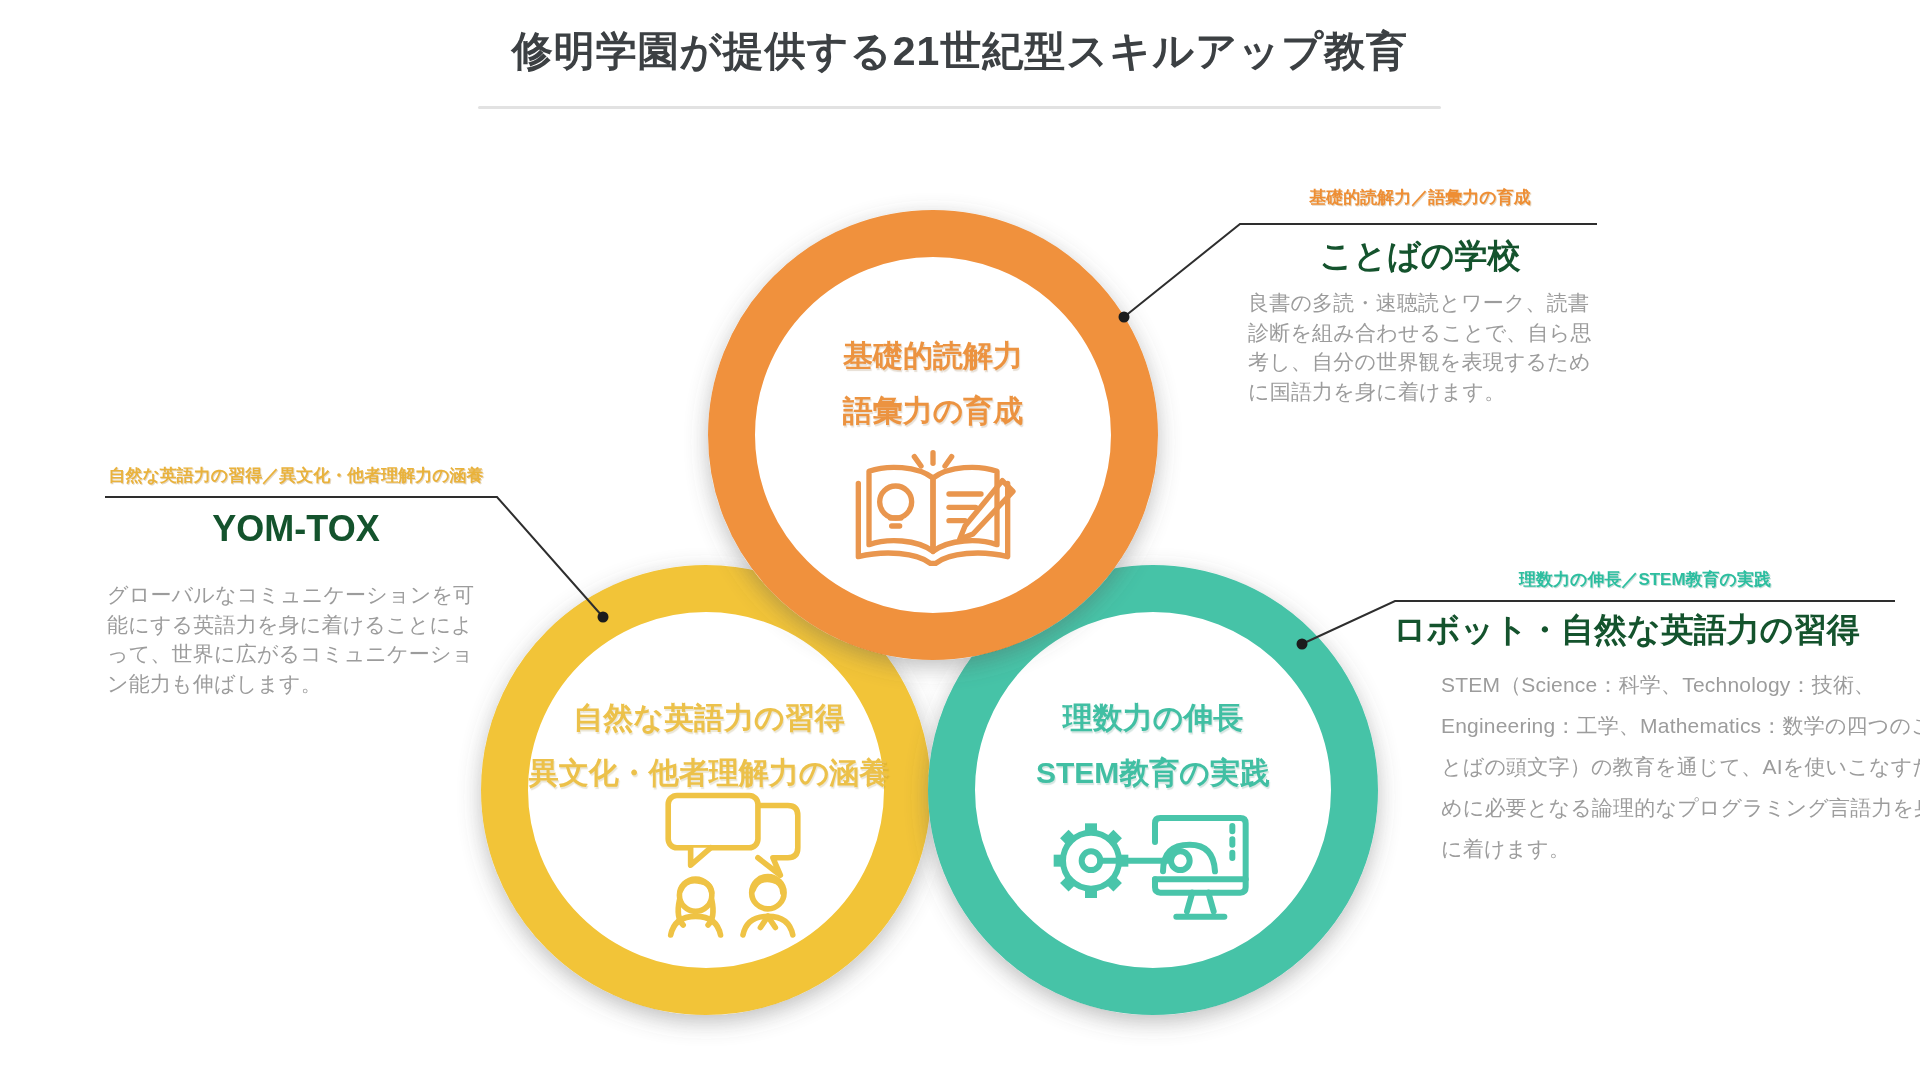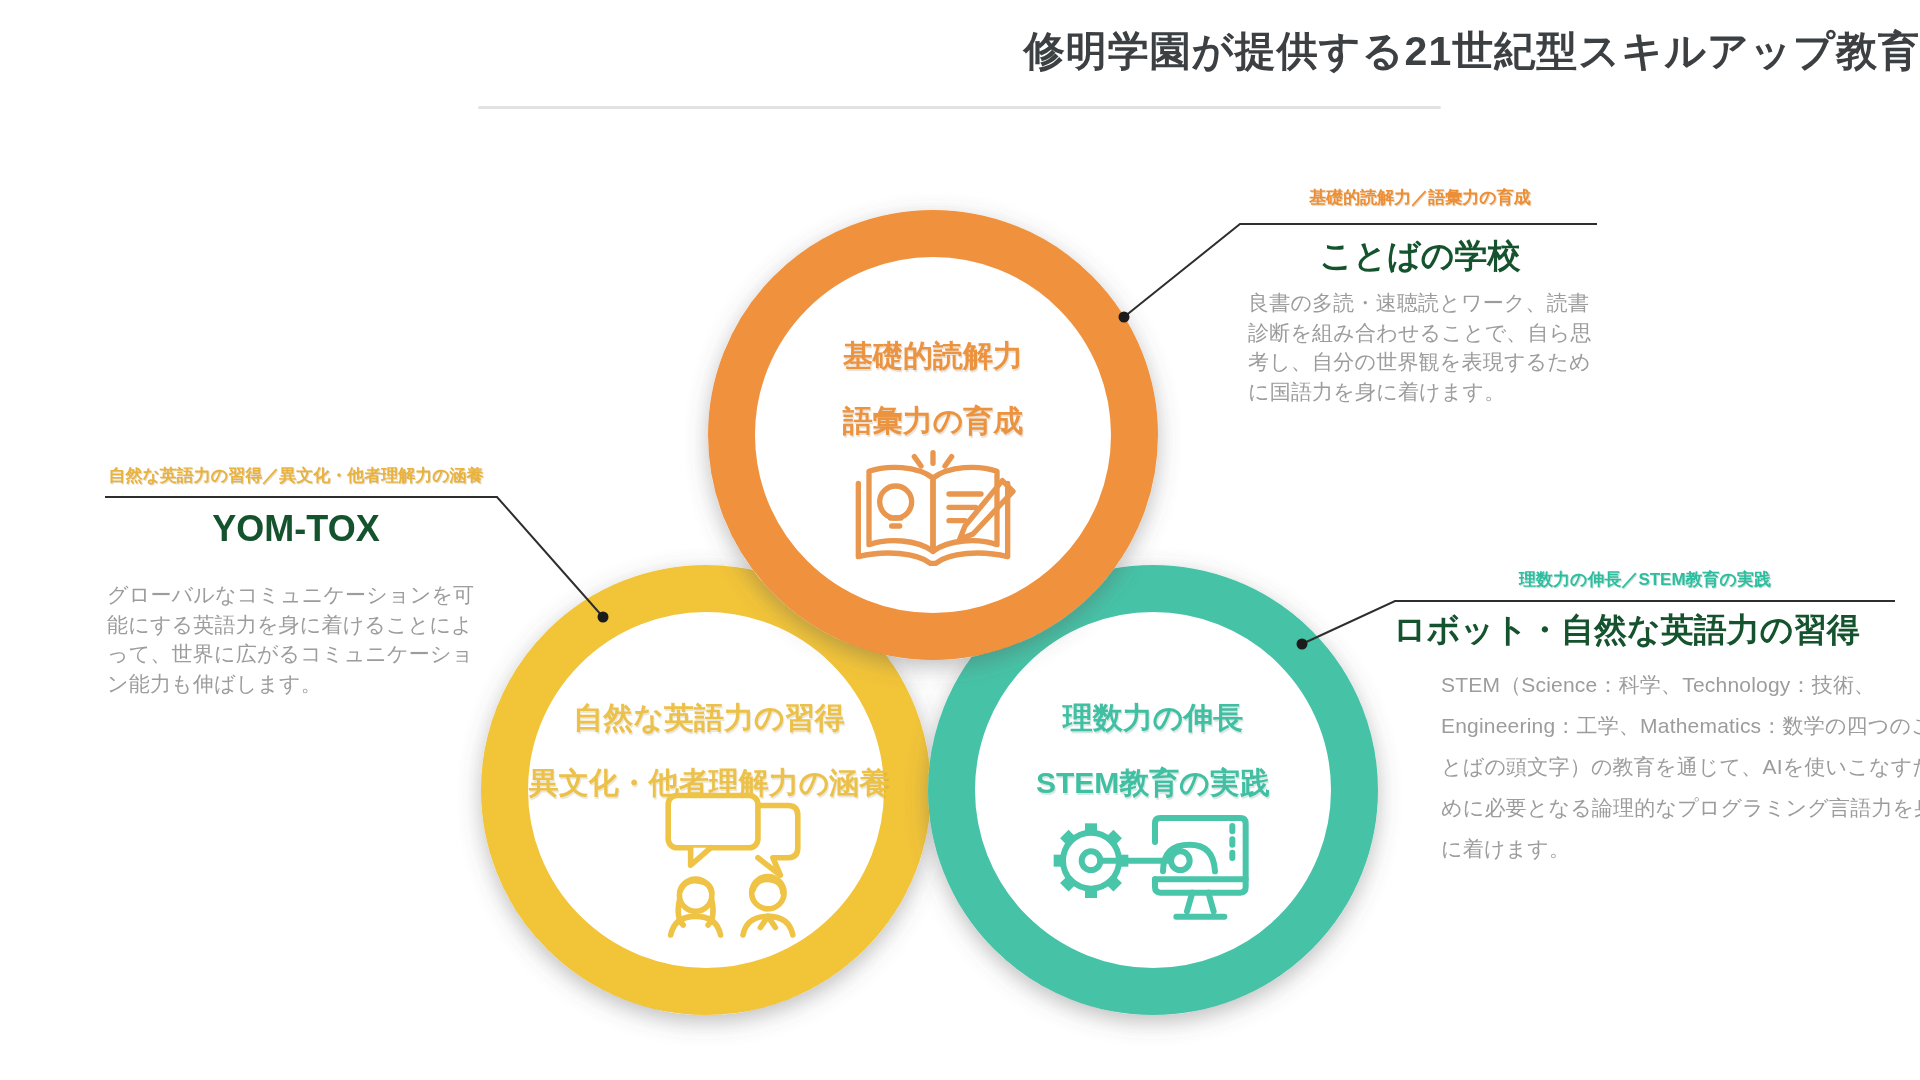--- a/index.html
+++ b/index.html
@@ -4,30 +4,30 @@
 <style>
   html,body{margin:0;padding:0;}
   body{
     width:1920px;height:1080px;position:relative;overflow:hidden;
     background:#ffffff;
     font-family:"Liberation Sans","DejaVu Sans",sans-serif;
   }
   .abs{position:absolute;}
   
   .page-title{
-    left:0;right:0;top:24px;text-align:right;
+    left:0;right:0;top:24px;text-align:center;
     font-size:41px;font-weight:800;color:#3c4043;letter-spacing:1px;
   }
   .title-underline{
     left:478px;top:106px;width:963px;height:3px;background:#e2e2e2;border-radius:2px;
   }
   
   #venn{left:0;top:0;width:1920px;height:1080px;z-index:1;}
   
-  .circle-label{display:flex;flex-direction:column;align-items:center;gap:24px;
+  .circle-label{display:flex;flex-direction:column;align-items:center;gap:14px;
     z-index:2;white-space:nowrap;text-align:center;}
   .circle-label .ln{font-size:30px;font-weight:800;
     text-shadow:1px 2px 1px rgba(120,80,20,0.18);}
   .lbl-orange .ln{color:#ec9340;}
   .lbl-yellow .ln{color:#ecc14a;text-shadow:1px 2px 1px rgba(140,110,20,0.18);}
   .lbl-teal   .ln{color:#41bfa3;text-shadow:1px 2px 1px rgba(20,110,90,0.18);}
   .icon-wrap{z-index:2;}
   
   .co-tag{font-size:17px;font-weight:800;z-index:2;
     text-shadow:1px 1px 0 rgba(150,100,20,0.25);}

